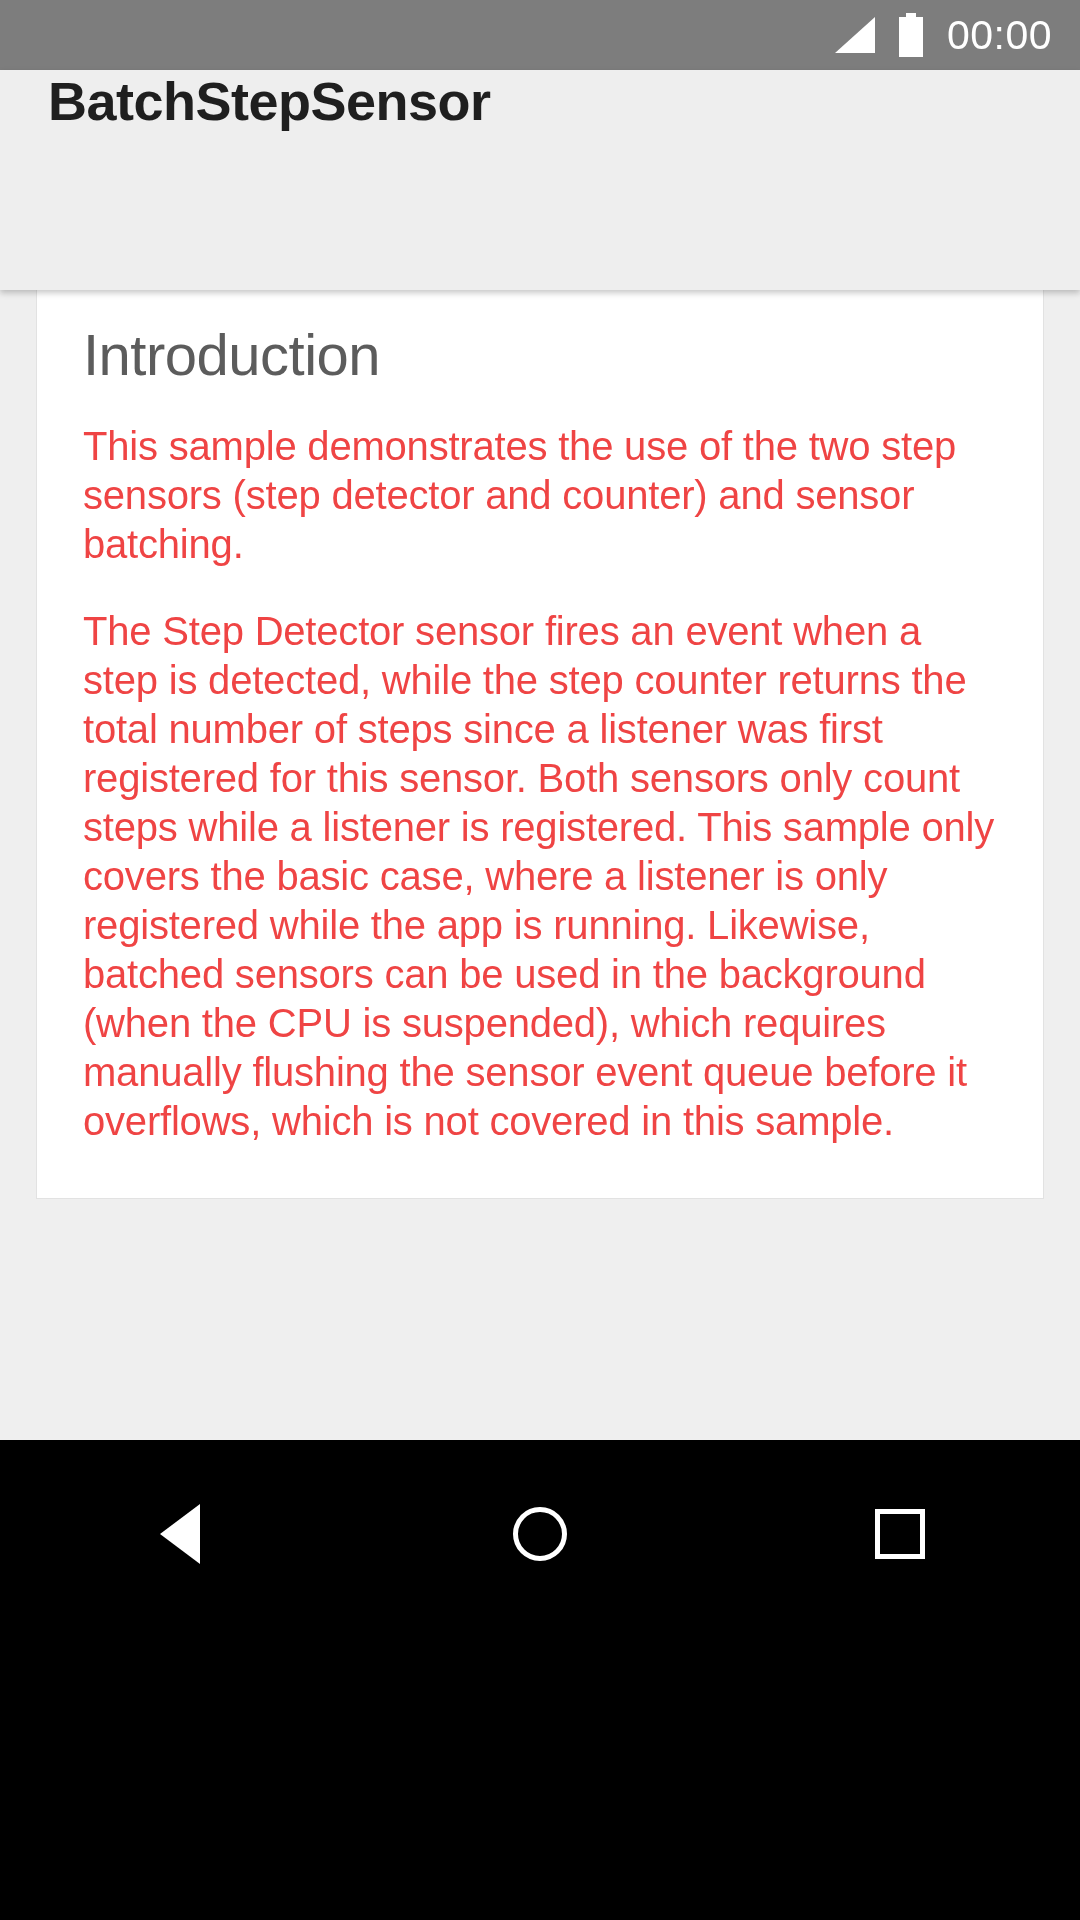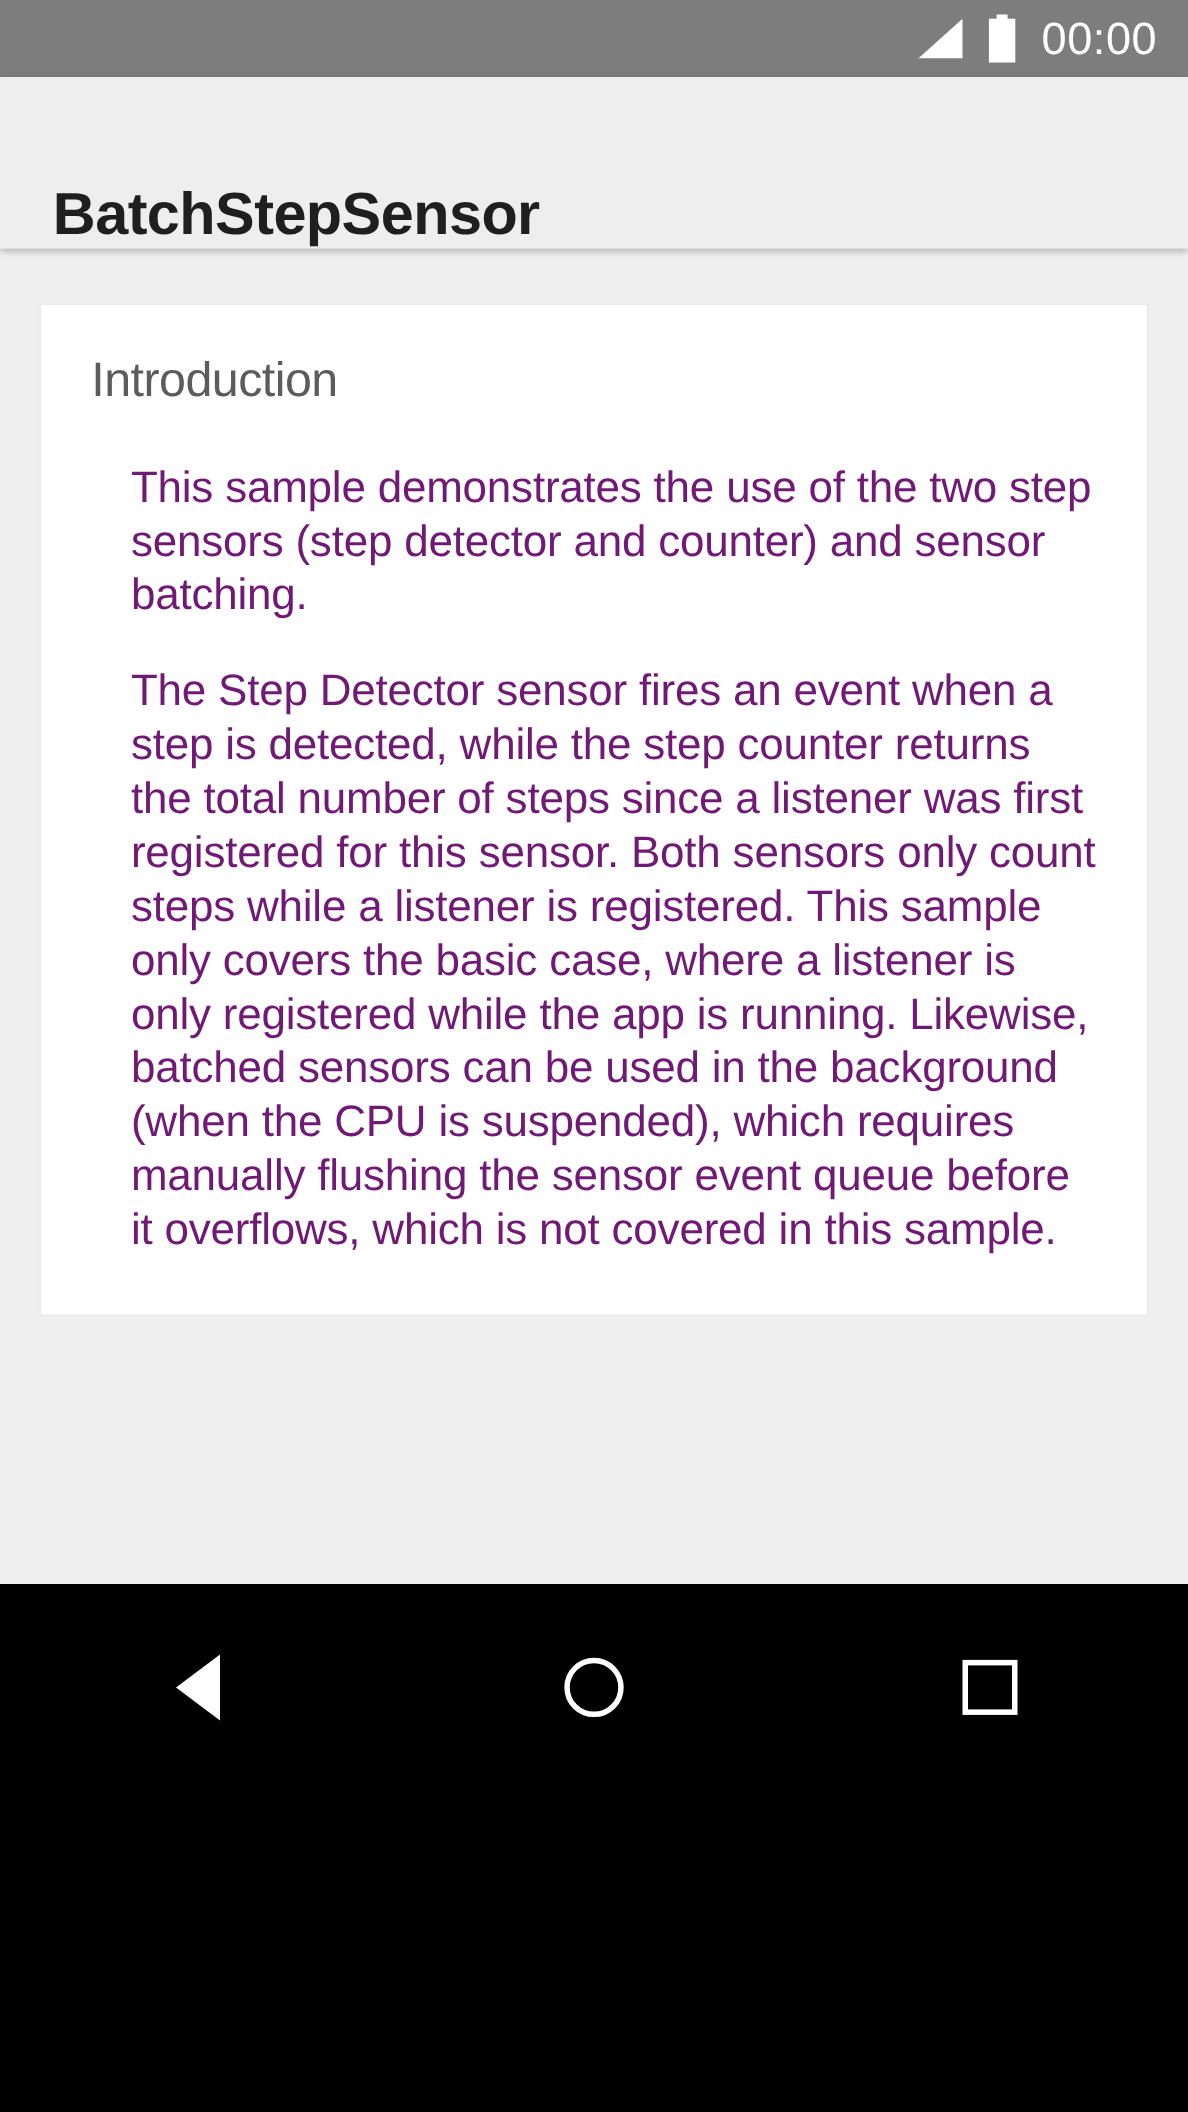--- a/index.html
+++ b/index.html
@@ -27,24 +27,24 @@
     color:#ffffff;
     font-size:41px;
     letter-spacing:0.5px;
     font-weight:400;
     line-height:1;
     margin-left:4px;
   }
 
   
   .app-bar {
-    height:156px;
+    height:220px;
     background:#eeeeee;
     display:flex;
-    align-items:flex-end;
+    align-items:flex-start;
     padding-left:48px;
     box-shadow:0 3px 6px rgba(0,0,0,0.22);
     position:relative;
     z-index:5;
   }
   .app-title {
     font-size:54px;
     font-weight:bold;
     color:#1f1f1f;
     letter-spacing:-0.5px;
@@ -61,33 +61,32 @@
     overflow:hidden;
   }
   .card {
     background:#ffffff;
     border:1px solid #e2e2e2;
     margin:32px 36px 0 36px;
     padding:44px 46px 52px 46px;
   }
 
   .card-title {
-    font-size:44px;
+    font-size:58px;
     color:#5c5c5c;
     font-weight:400;
     letter-spacing:-0.5px;
-    margin-bottom:48px;
+    margin-bottom:34px;
   }
 
   .para {
     font-size:40px;
     line-height:1.0;
-    color:#701a75;
+    color:#ef4444;
     letter-spacing:-0.2px;
-    margin-left:36px;
   }
   .para p { margin-bottom:38px; line-height:49px; }
   .para p:last-child { margin-bottom:0; }
 
   
   .nav-bar {
     position:absolute;
     left:0;
     top:1440px;
     width:1080px;

